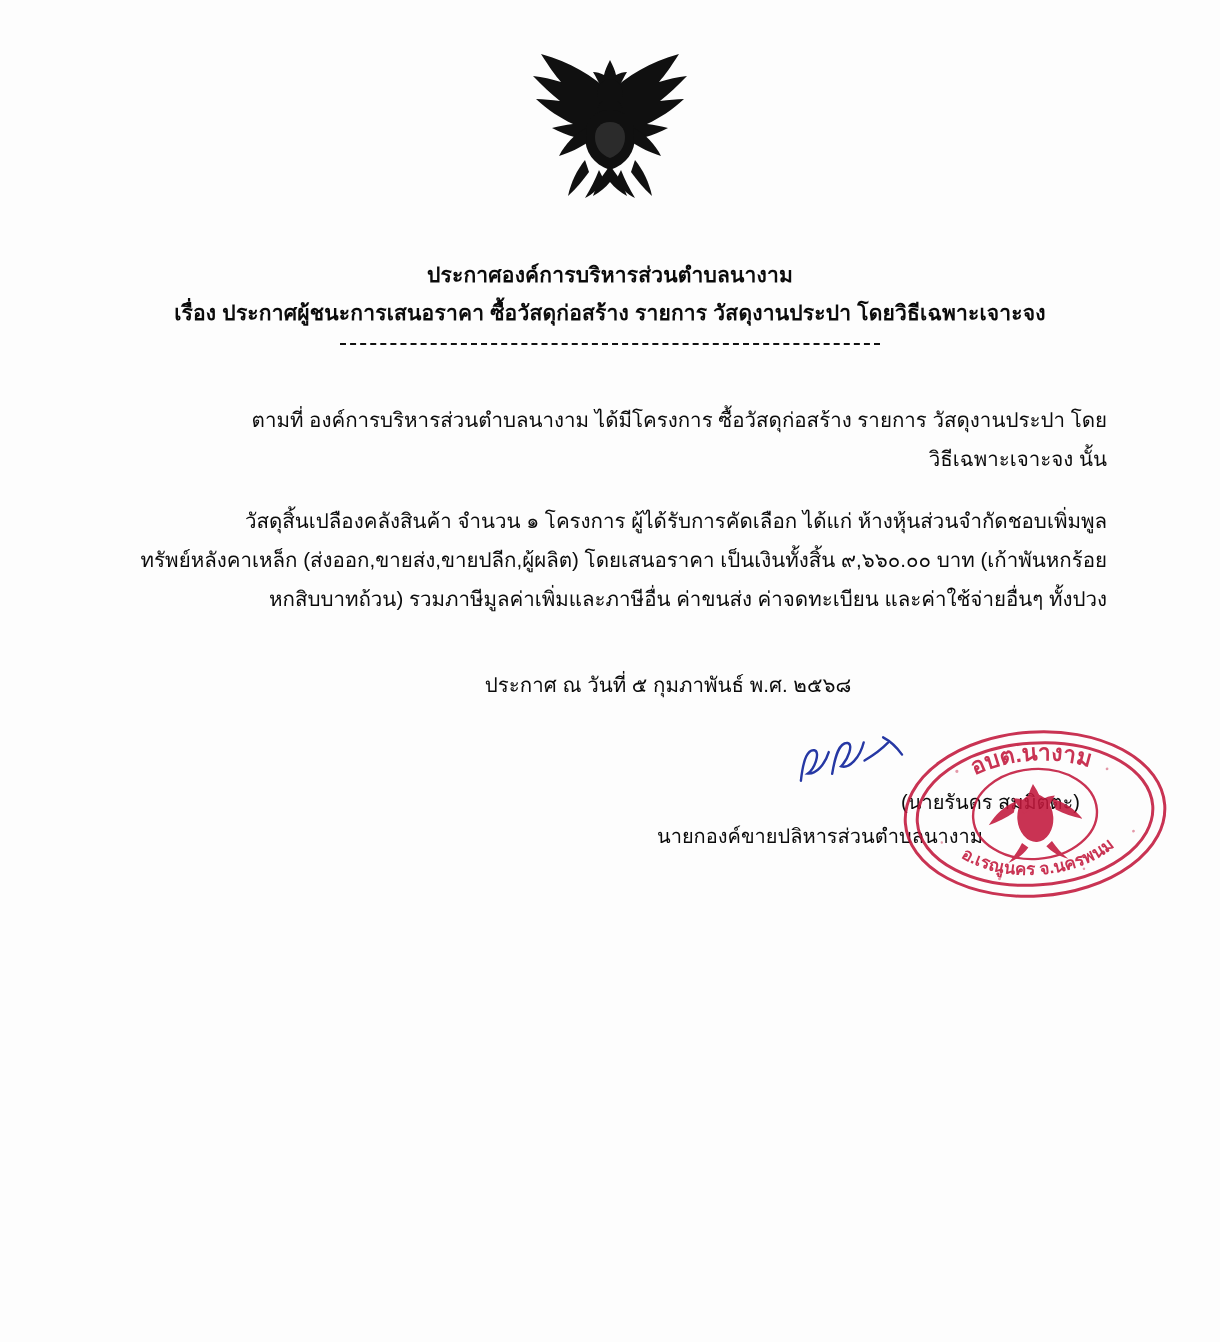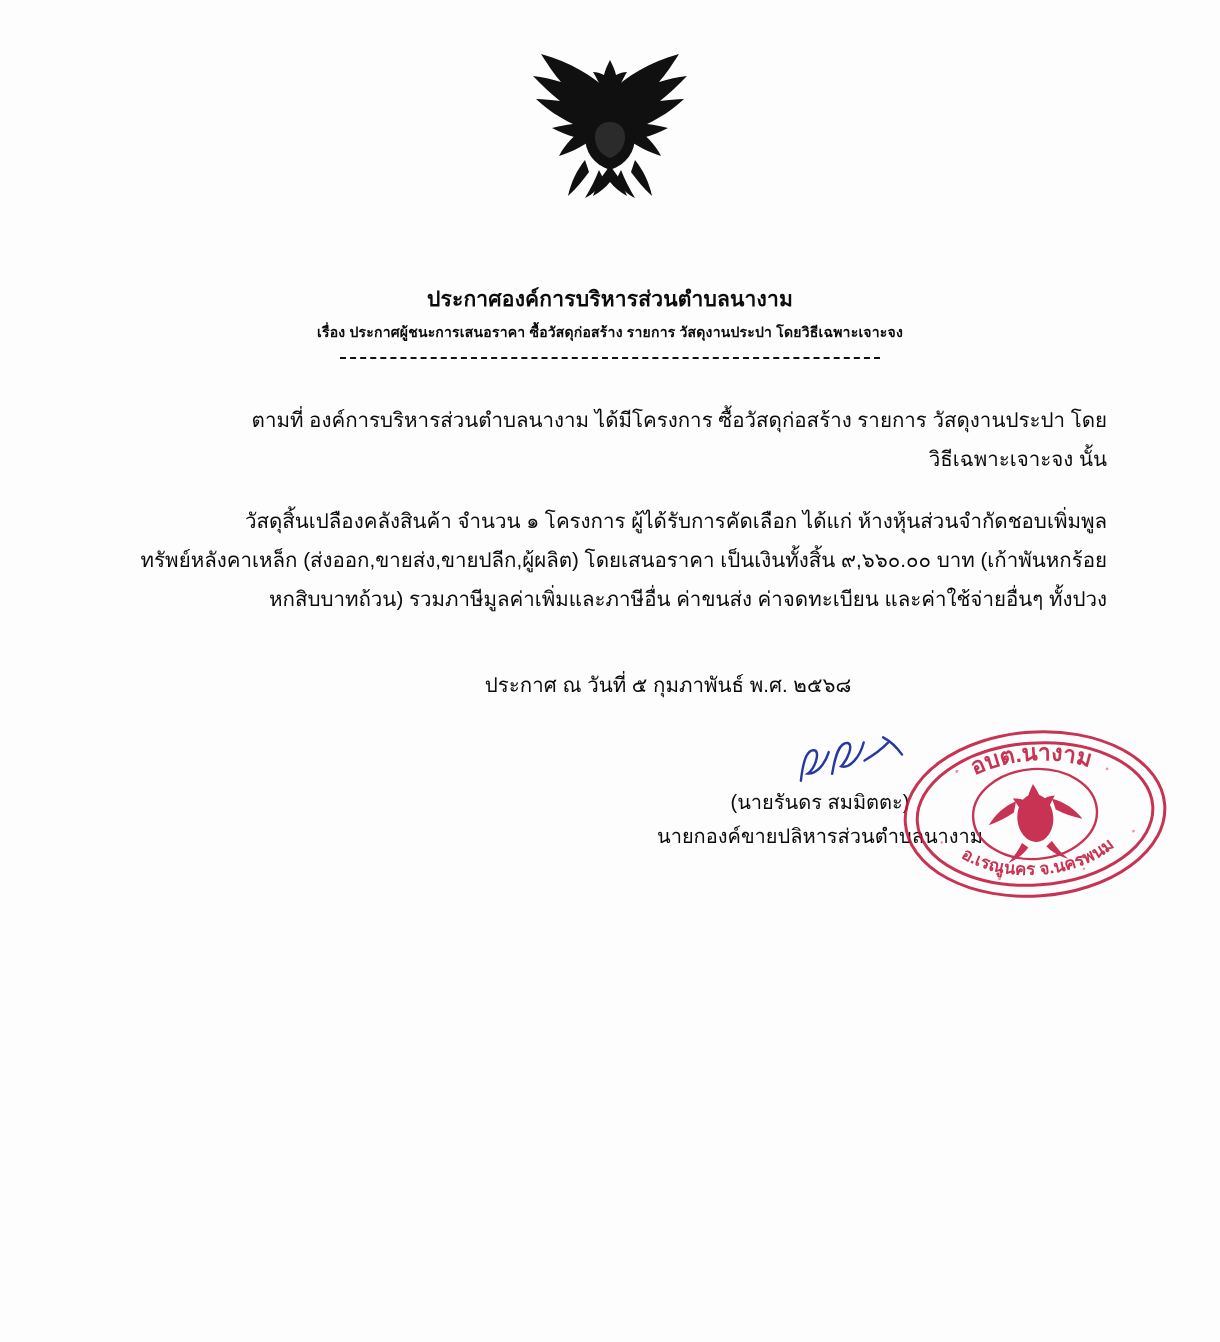--- a/index.html
+++ b/index.html
@@ -34,33 +34,33 @@
   }
   .emblem {
     width: 190px;
     height: 170px;
     display: block;
   }
 
   
   .heading-block {
     position: absolute;
-    top: 284px;
+    top: 260px;
     left: 0;
     width: 100%;
     text-align: center;
     line-height: 1.45;
   }
   .title-1 {
     font-size: 21px;
     font-weight: bold;
     letter-spacing: .2px;
   }
   .title-2 {
-    font-size: 14px;
+    font-size: 21px;
     font-weight: bold;
     margin-top: 8px;
     letter-spacing: .2px;
   }
   .dashed-rule {
     margin: 14px auto 0;
     width: 540px;
     border-top: 2px dashed #111;
     height: 0;
   }
@@ -99,21 +99,21 @@
   
   .sign-block {
     position: absolute;
     top: 785px;
     left: 560px;
     width: 520px;
     text-align: center;
     font-size: 20px;
     line-height: 1.7;
   }
-  .sign-name { white-space: nowrap; }
+  .sign-name { white-space: nowrap; text-align: right; }
   .sign-pos  { white-space: nowrap; }
 
   .handwriting {
     position: absolute;
     top: 728px;
     left: 790px;
     width: 130px;
     height: 60px;
     color: #1b2ea0;
     font-family: "Liberation Serif", "DejaVu Serif", serif;

